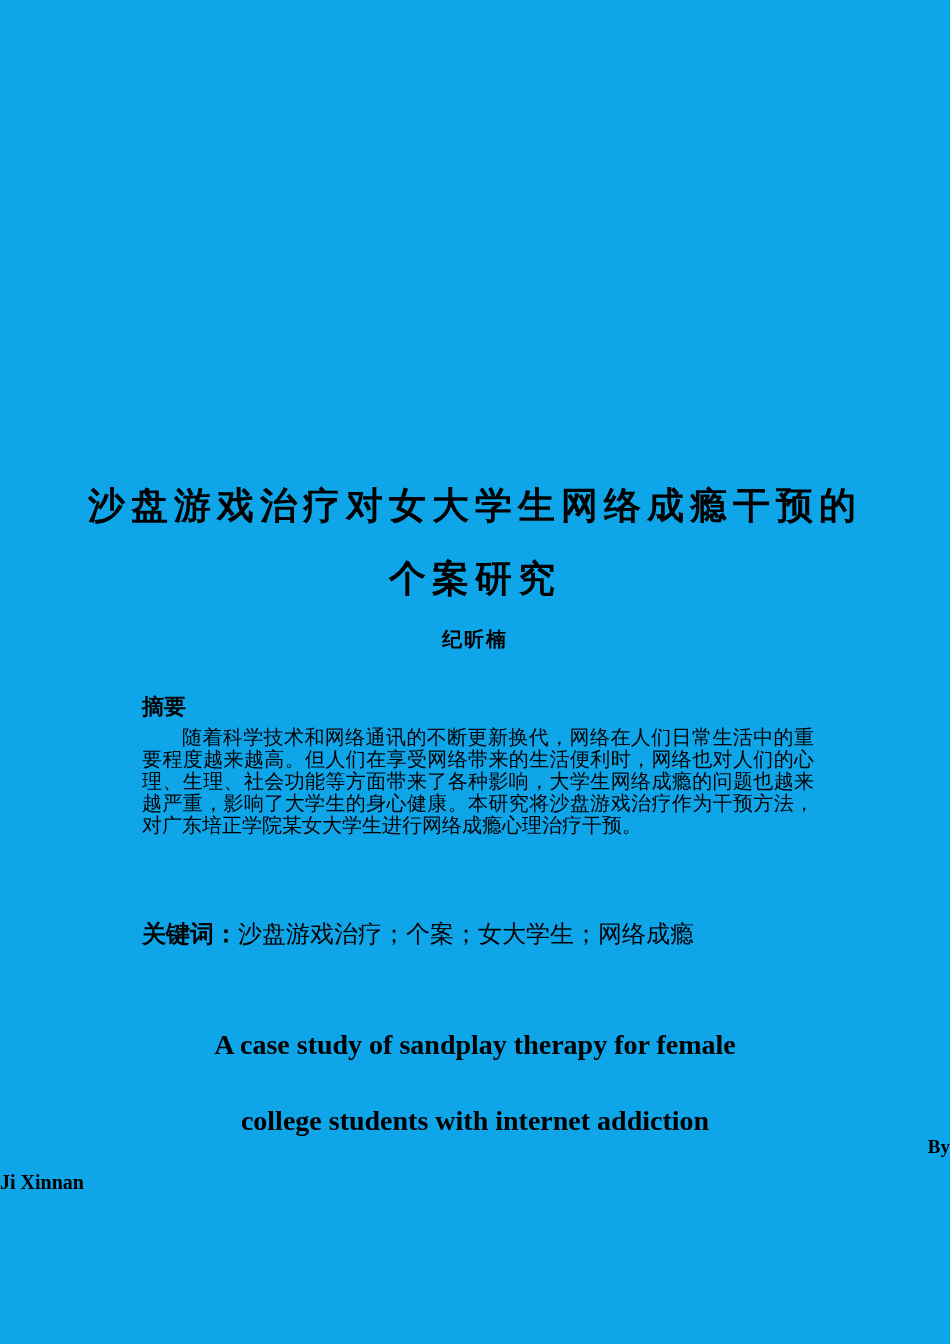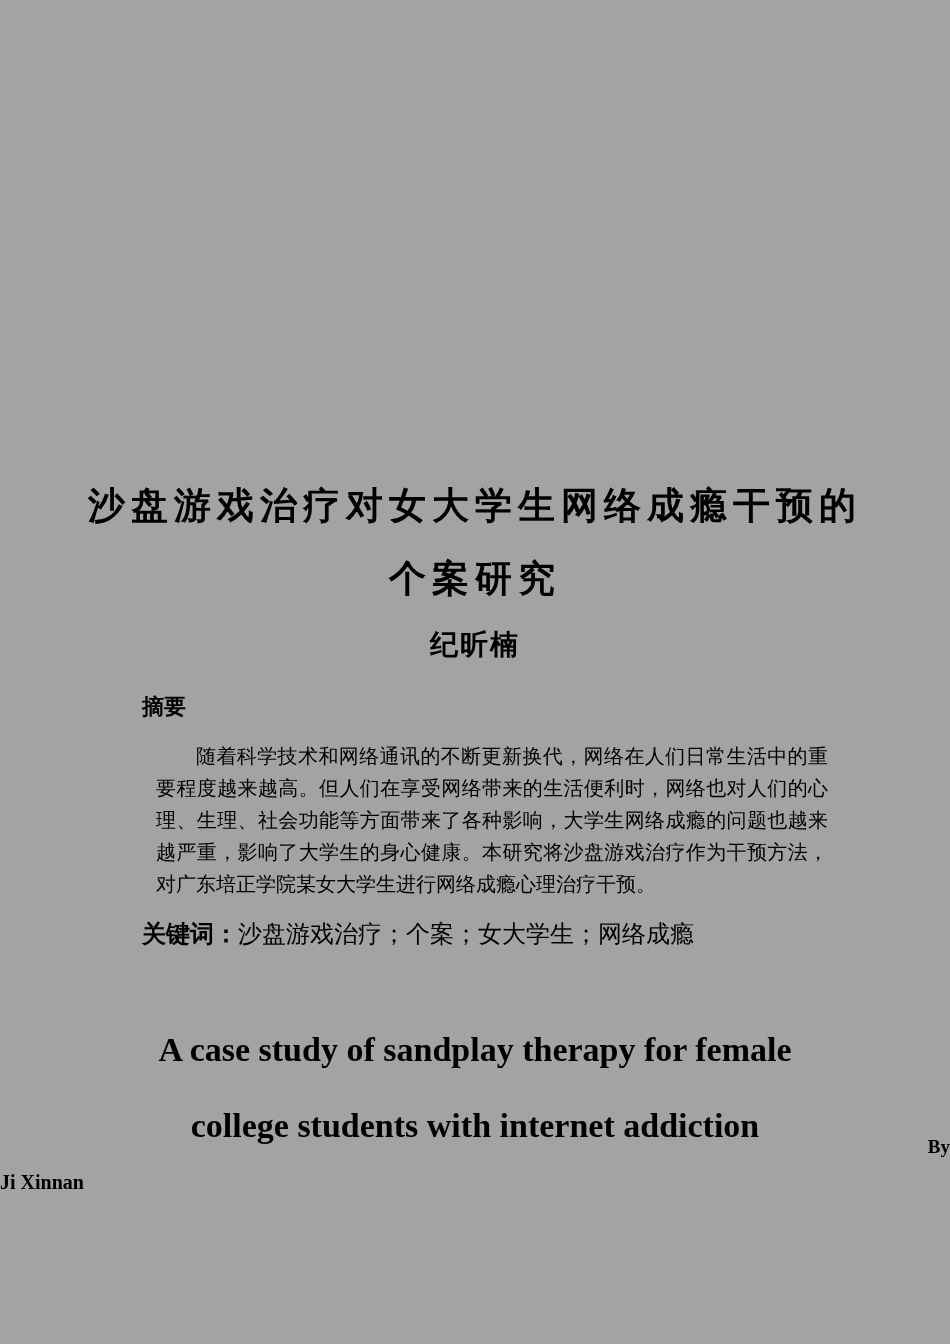--- a/index.html
+++ b/index.html
@@ -4,21 +4,21 @@
 <style>
   html, body {
     margin: 0;
     padding: 0;
     background: #ffffff;
   }
   .page {
     position: relative;
     width: 950px;
     height: 1344px;
-    background: #a3a3a3;
+    background: #0ea5e9;
     color: #000000;
     font-family: "Liberation Serif", serif;
     overflow: hidden;
   }
   
   .title-cn {
     position: absolute;
     top: 444px;
     left: 0;
     right: 0;
@@ -35,44 +35,44 @@
   }
   
   .author-cn {
     position: absolute;
     top: 626px;
     left: 0;
     right: 0;
     text-align: center;
     font-family: "DejaVu Serif", serif;
     font-weight: 700;
-    font-size: 28px;
+    font-size: 20px;
     letter-spacing: 2px;
   }
   
   .abstract-label {
     position: absolute;
     top: 692px;
     left: 142px;
     font-family: "Liberation Sans", sans-serif;
     font-weight: 700;
     font-size: 22px;
   }
   
   .abstract-para {
     position: absolute;
     top: 726px;
     left: 142px;
     width: 672px;
     font-family: "Liberation Serif", serif;
     font-size: 20px;
-    line-height: 32px;
+    line-height: 22px;
     text-align: justify;
     text-indent: 2em;
-    margin: 14px;
+    margin: 0;
   }
   
   .keywords {
     position: absolute;
     top: 918px;
     left: 142px;
     width: 672px;
     font-size: 24px;
     line-height: 32px;
   }
@@ -86,21 +86,21 @@
   }
   
   .title-en {
     position: absolute;
     top: 984px;
     left: 0;
     right: 0;
     text-align: center;
     font-family: "Liberation Serif", serif;
     font-weight: 700;
-    font-size: 34px;
+    font-size: 28px;
     line-height: 76px;
     white-space: nowrap;
   }
   .title-en .line {
     display: block;
   }
   
   .byline {
     position: absolute;
     top: 1136px;

